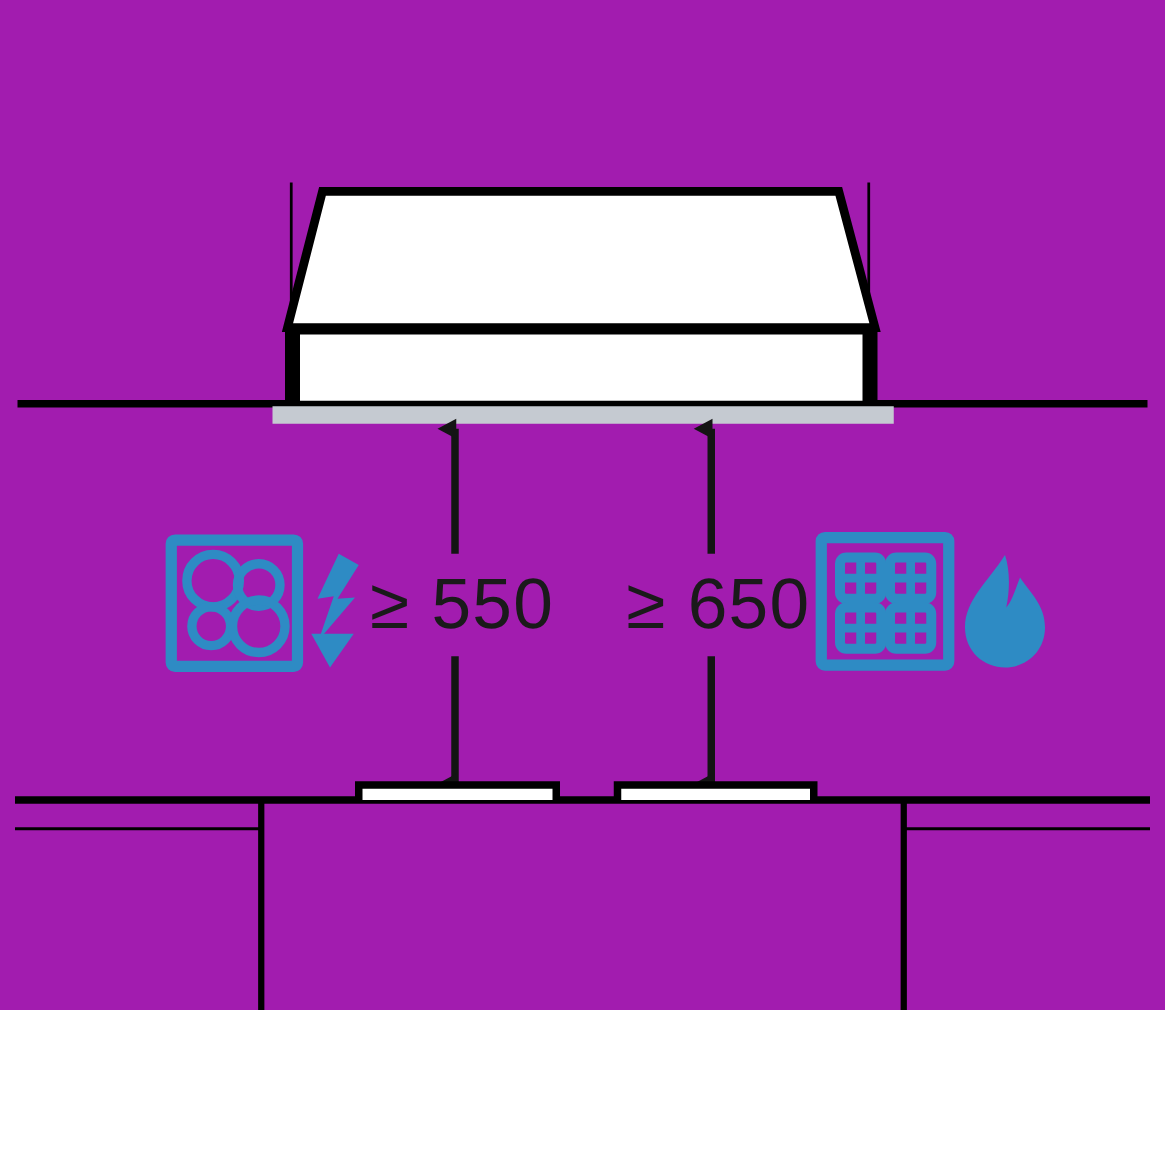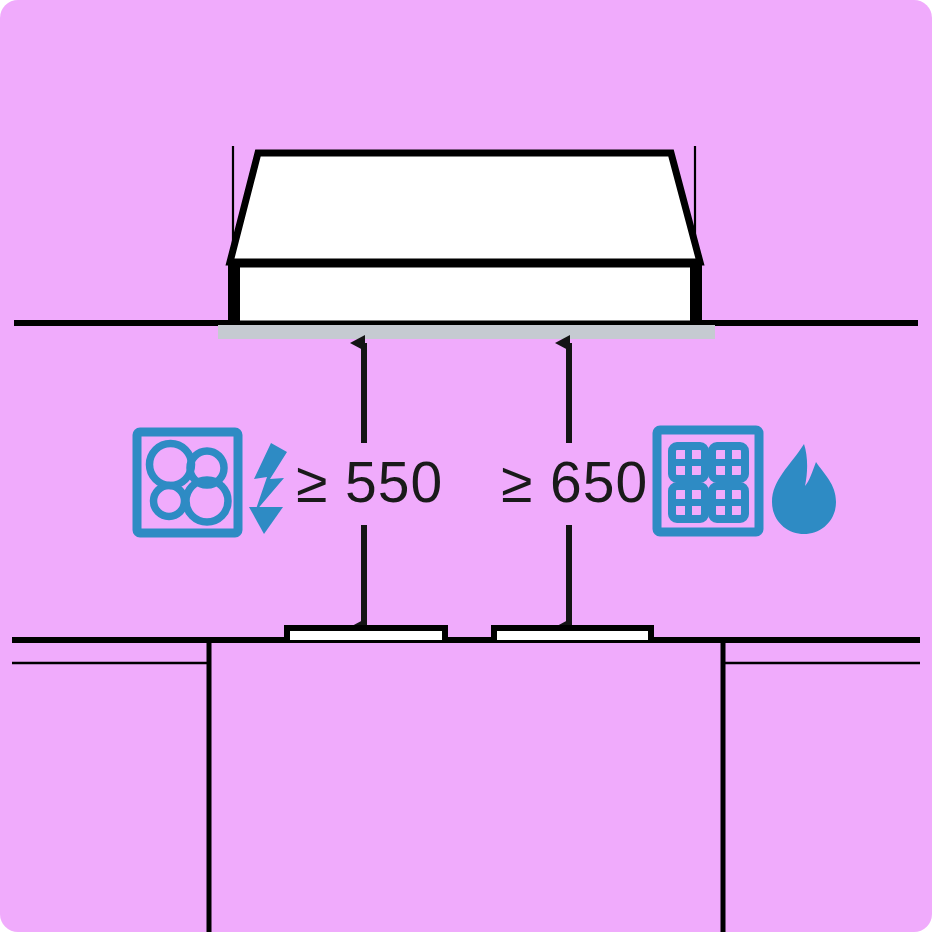--- a/index.html
+++ b/index.html
@@ -7,24 +7,23 @@
     margin: 0;
     padding: 0;
     background: #ffffff;
   }
   body {
     font-family: "Liberation Sans", sans-serif;
   }
   #diagram-root {
     position: relative;
     width: 932px;
-    height: 932px;
-    background: #f0abfc;
+    height: 808px;
+    background: #a21caf;
     overflow: hidden;
-    border-radius: 18px;
   }
   #diagram-svg {
     position: absolute;
     left: 0;
     top: 0;
     width: 932px;
     height: 932px;
     display: block;
   }
   .dim-text {

